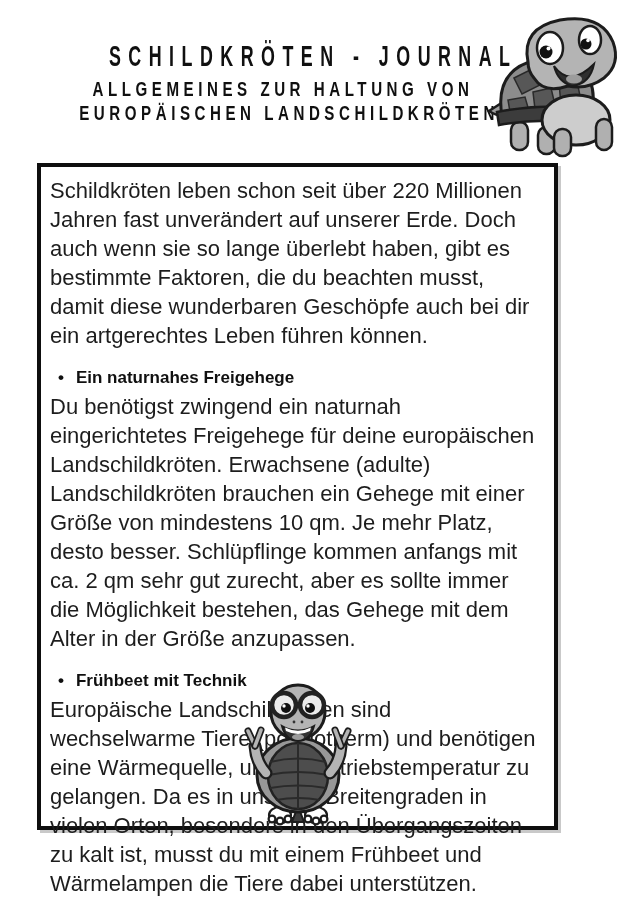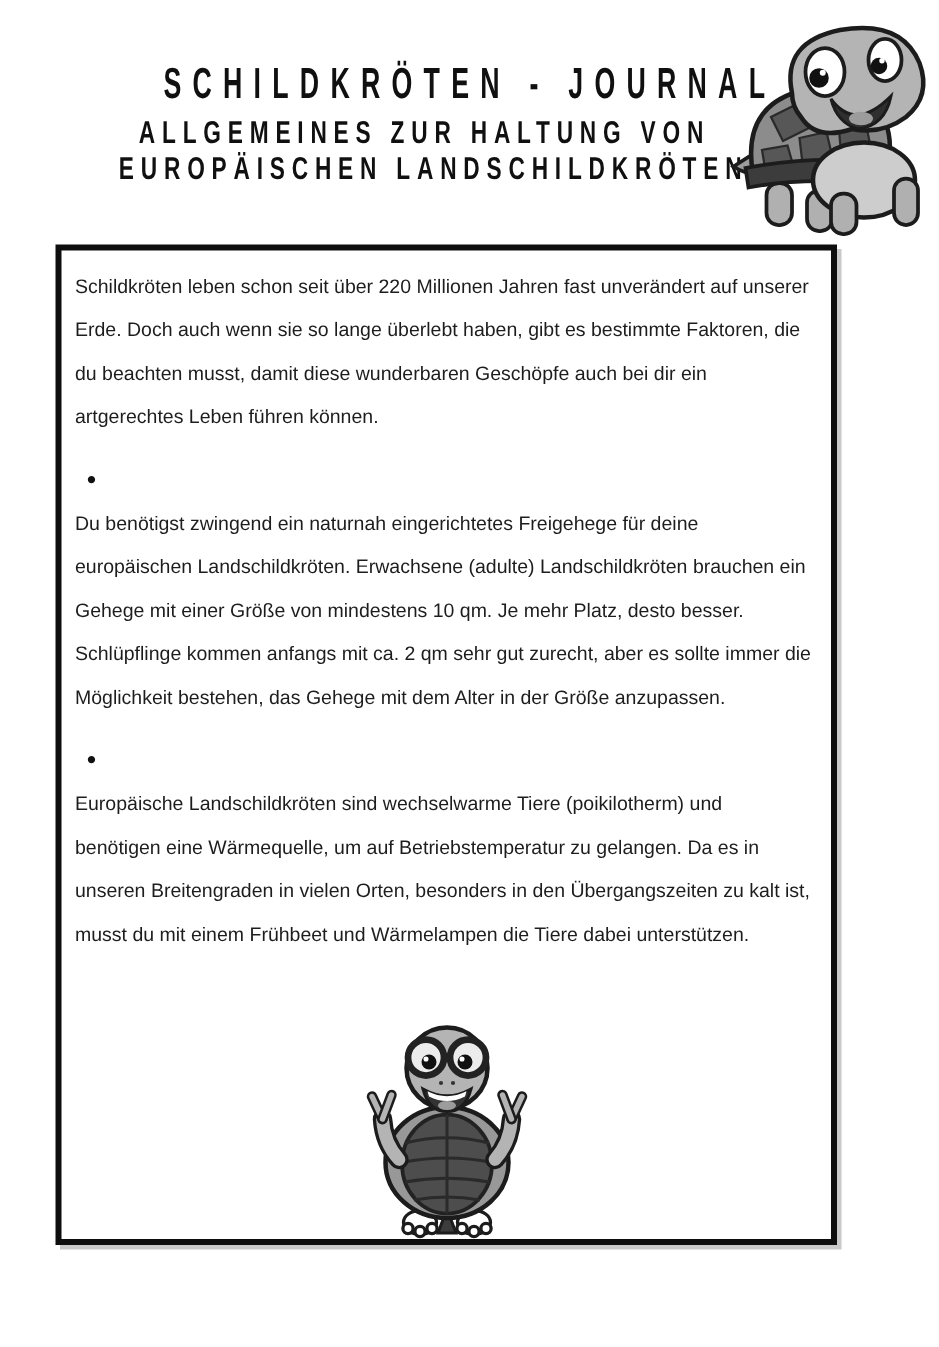--- a/index.html
+++ b/index.html
@@ -27,21 +27,21 @@
   .header-turtle { position:absolute; top:8px; right:0px; width:142px; height:150px; }
   .header-turtle svg, .footer-turtle svg { width:100%; height:100%; display:block; }
   
   .content-box {
     position:absolute; left:37px; top:163px; width:521px; height:667px;
     border:4px solid #0e0e0e; background:#ffffff;
     box-shadow:3px 3px 0 #c9c9c9;
     padding:9px 12px 0 9px;
   }
   .intro, .section-body {
-    font-size:13px; line-height:29px; color:#1d1d1d; margin:0 0 13px 0;
+    font-size:22px; line-height:29px; color:#1d1d1d; margin:0 0 13px 0;
   }
   .section-heading {
     display:flex; align-items:baseline;
     font-size:17px; line-height:29px; font-weight:700; color:#101010;
     margin:0 0 0 8px;
   }
   .bullet { font-size:17px; margin-right:12px; font-weight:700; }
   .footer-turtle {
     position:absolute; bottom:0; left:50%; transform:translateX(-50%);
     width:118px; height:148px;
@@ -95,27 +95,29 @@
     </svg>
   </div>
 
   <section class="content-box">
 
     <p class="intro">Schildkröten leben schon seit über 220 Millionen Jahren fast unverändert auf unserer Erde. Doch auch wenn sie so lange überlebt haben, gibt es bestimmte Faktoren, die du beachten musst, damit diese wunderbaren Geschöpfe auch bei dir ein artgerechtes Leben führen können.</p>
 
     <div class="section">
       <div class="section-heading">
         <span class="bullet">•</span>
+        <span>Ein naturnahes Freigehege</span>
       </div>
       <p class="section-body">Du benötigst zwingend ein naturnah eingerichtetes Freigehege für deine europäischen Landschildkröten. Erwachsene (adulte) Landschildkröten brauchen ein Gehege mit einer Größe von mindestens 10 qm. Je mehr Platz, desto besser. Schlüpflinge kommen anfangs mit ca. 2 qm sehr gut zurecht, aber es sollte immer die Möglichkeit bestehen, das Gehege mit dem Alter in der Größe anzupassen.</p>
     </div>
 
     <div class="section">
       <div class="section-heading">
         <span class="bullet">•</span>
+        <span>Frühbeet mit Technik</span>
       </div>
       <p class="section-body">Europäische Landschildkröten sind wechselwarme Tiere (poikilotherm) und benötigen eine Wärmequelle, um auf Betriebstemperatur zu gelangen. Da es in unseren Breitengraden in vielen Orten, besonders in den Übergangszeiten zu kalt ist, musst du mit einem Frühbeet und Wärmelampen die Tiere dabei unterstützen.</p>
     </div>
 
     <div class="footer-turtle">
       <svg viewBox="0 0 116 148" xmlns="http://www.w3.org/2000/svg">
 
         <path d="M42,118 L42,138" stroke="#1c1c1c" stroke-width="15" stroke-linecap="round" fill="none"></path>
         <path d="M42,118 L42,138" stroke="#a8a8a8" stroke-width="10" stroke-linecap="round" fill="none"></path>
         <path d="M74,118 L74,138" stroke="#1c1c1c" stroke-width="15" stroke-linecap="round" fill="none"></path>

